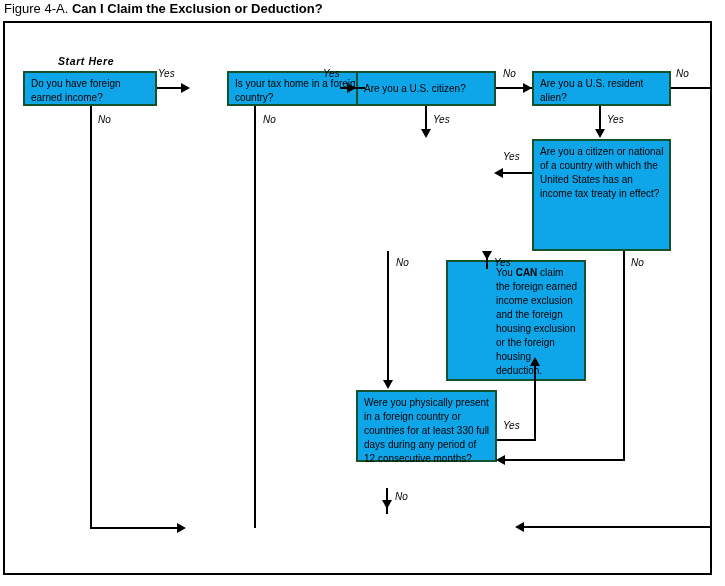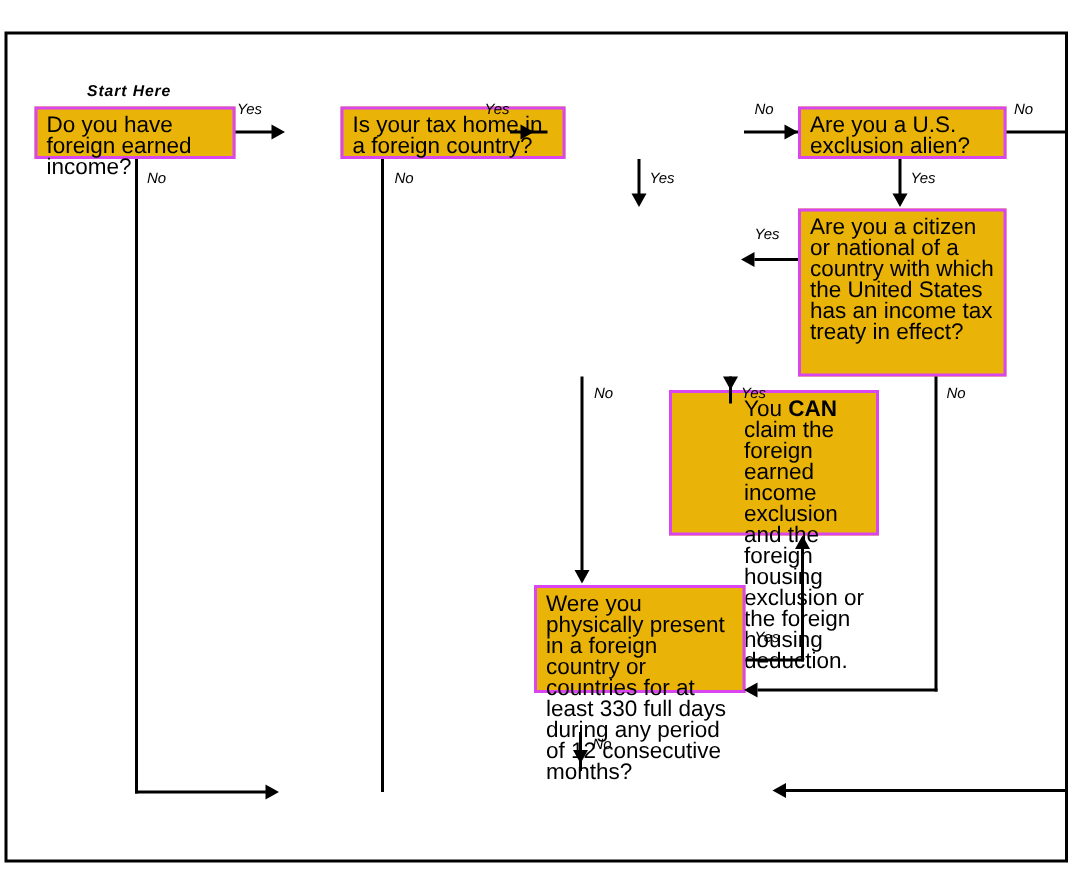--- a/index.html
+++ b/index.html
@@ -33,24 +33,24 @@
     width: 709px;
     height: 554px;
     border: 2px solid #000;
     box-sizing: border-box;
     background: #fff;
   }
 
   
   .box {
     position: absolute;
-    border: 2px solid #d946ef;
+    border: 2px solid #14532d;
     box-sizing: border-box;
-    background: #eab308;
-    font-size: 15px;
+    background: #0ea5e9;
+    font-size: 10px;
     line-height: 14px;
     color: #000;
     padding: 4px 5px 3px 6px;
   }
   .box.center {
     display: flex;
     align-items: center;
     padding-top: 0;
     padding-bottom: 0;
   }
@@ -108,44 +108,51 @@
     border-left: 5px solid transparent;
     border-right: 5px solid transparent;
     border-bottom: 9px solid #000;
   }
 </style>
 </head>
 <body>
 
 <div id="page">
 
+  <div id="figure-title">
+    <span class="fig-num">Figure 4-A.</span>
+    <span class="fig-name">Can I Claim the Exclusion or Deduction?</span>
+  </div>
 
   <div id="canvas">
 
     <div class="startlbl" style="left:53px; top:32px;">Start Here</div>
 
     <div class="box" style="left:18px; top:48px; width:134px; height:35px;">
       <span>Do you have foreign earned income?</span>
     </div>
 
     <div class="box" style="left:185px; top:48px; width:150px; height:35px;margin-left:37px;">
       <span>Is your tax home in a foreign country?</span>
     </div>
 
+    <div class="box center" style="left:351px; top:48px; width:140px; height:35px;">
+      <span>Are you a U.S. citizen?</span>
+    </div>
 
     <div class="box" style="left:527px; top:48px; width:139px; height:35px;">
-      <span>Are you a U.S. exclusion alien?</span>
+      <span>Are you a U.S. resident alien?</span>
     </div>
 
 
     <div class="box" style="left:527px; top:116px; width:139px; height:112px;">
       <span>Are you a citizen or national of a country with which the United States has an income tax treaty in effect?</span>
     </div>
 
-    <div class="box" style="left:441px; top:237px; width:140px; height:97px;padding-left:48px;">
+    <div class="box" style="left:441px; top:237px; width:140px; height:121px;padding-left:48px;">
       <span><span>You </span><b>CAN</b><span> claim the foreign earned income exclusion and the foreign housing exclusion or the foreign housing deduction.</span></span>
     </div>
 
     <div class="box" style="left:351px; top:367px; width:141px; height:72px;">
       <span>Were you physically present in a foreign country or countries for at least 330 full days during any period of 12 consecutive months?</span>
     </div>
 
 
     <div class="hline" style="left:152px; top:64px; width:25px;"></div>
     <div class="arrow right" style="left:176px; top:60px;"></div>

